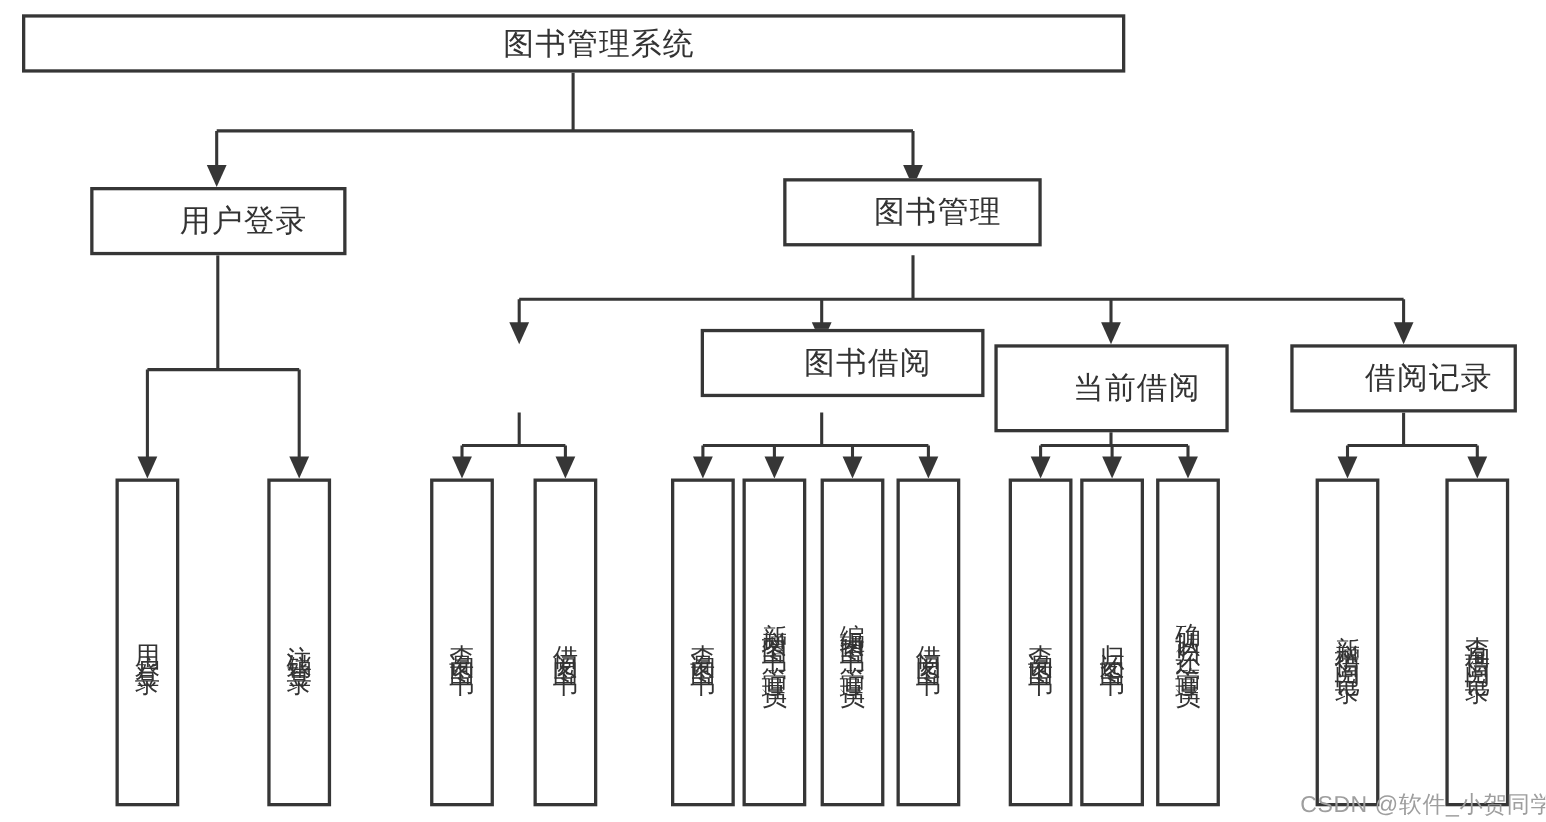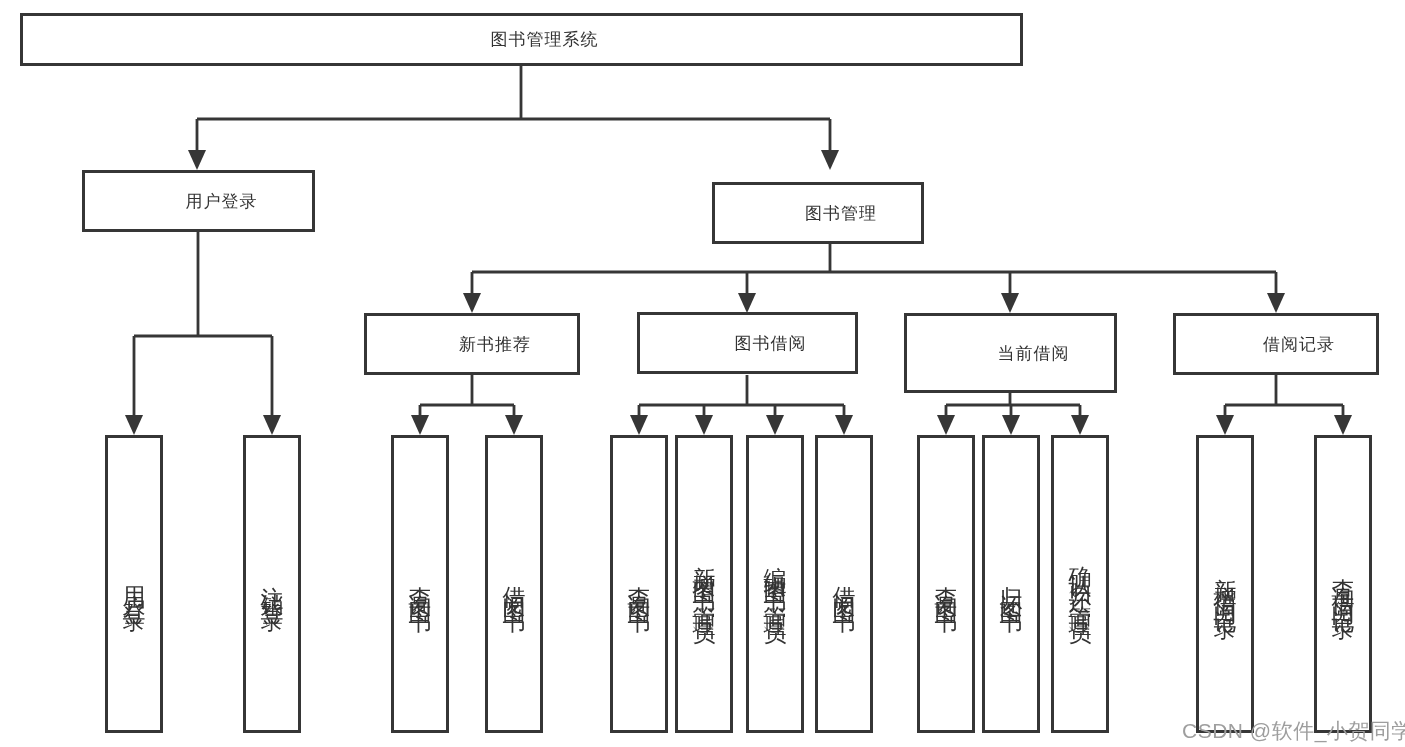--- a/index.html
+++ b/index.html
@@ -13,21 +13,21 @@
   #connectors{position:absolute;left:0;top:0;width:1405px;height:747px;z-index:1;}
   .box{
     position:absolute;
     border:3px solid #363636;
     background:#ffffff;
     box-sizing:border-box;
     display:flex;align-items:center;justify-content:center;
     color:#333333;
     z-index:2;
   }
-  .hlabel{font-size:17px;letter-spacing:1px;padding-left:46px;}
+  .hlabel{font-size:28px;letter-spacing:1px;padding-left:46px;}
   .leaf{width:58px;height:298px;top:435px;}
   .leaf .vtext{
     writing-mode:vertical-rl;
     text-orientation:mixed;
     font-size:23px;
     letter-spacing:8px;
     line-height:1;
     white-space:nowrap;
     color:#333333;
   }
@@ -86,28 +86,25 @@
     </g>
   </svg>
 
   <div class="box hlabel" style="left:20px;top:13px;width:1003px;height:53px;">
     <span>图书管理系统</span>
   </div>
 
   <div class="box hlabel" style="left:82px;top:170px;width:233px;height:62px;">
     <span>用户登录</span>
   </div>
-  <div class="box hlabel" style="left:712px;top:182px;width:212px;height:62px;">
+  <div class="box hlabel" style="left:712px;top:162px;width:235px;height:62px;">
     <span>图书管理</span>
   </div>
 
-  <div class="box hlabel" style="left:364px;top:313px;width:216px;height:62px;">
-    <span>新书推荐</span>
-  </div>
-  <div class="box hlabel" style="left:637px;top:312px;width:221px;height:62px;">
+  <div class="box hlabel" style="left:637px;top:299px;width:258px;height:62px;">
     <span>图书借阅</span>
   </div>
   <div class="box hlabel" style="left:904px;top:313px;width:213px;height:80px;">
     <span>当前借阅</span>
   </div>
   <div class="box hlabel" style="left:1173px;top:313px;width:206px;height:62px;">
     <span>借阅记录</span>
   </div>
 
   <div class="box leaf" style="left:105px;">

